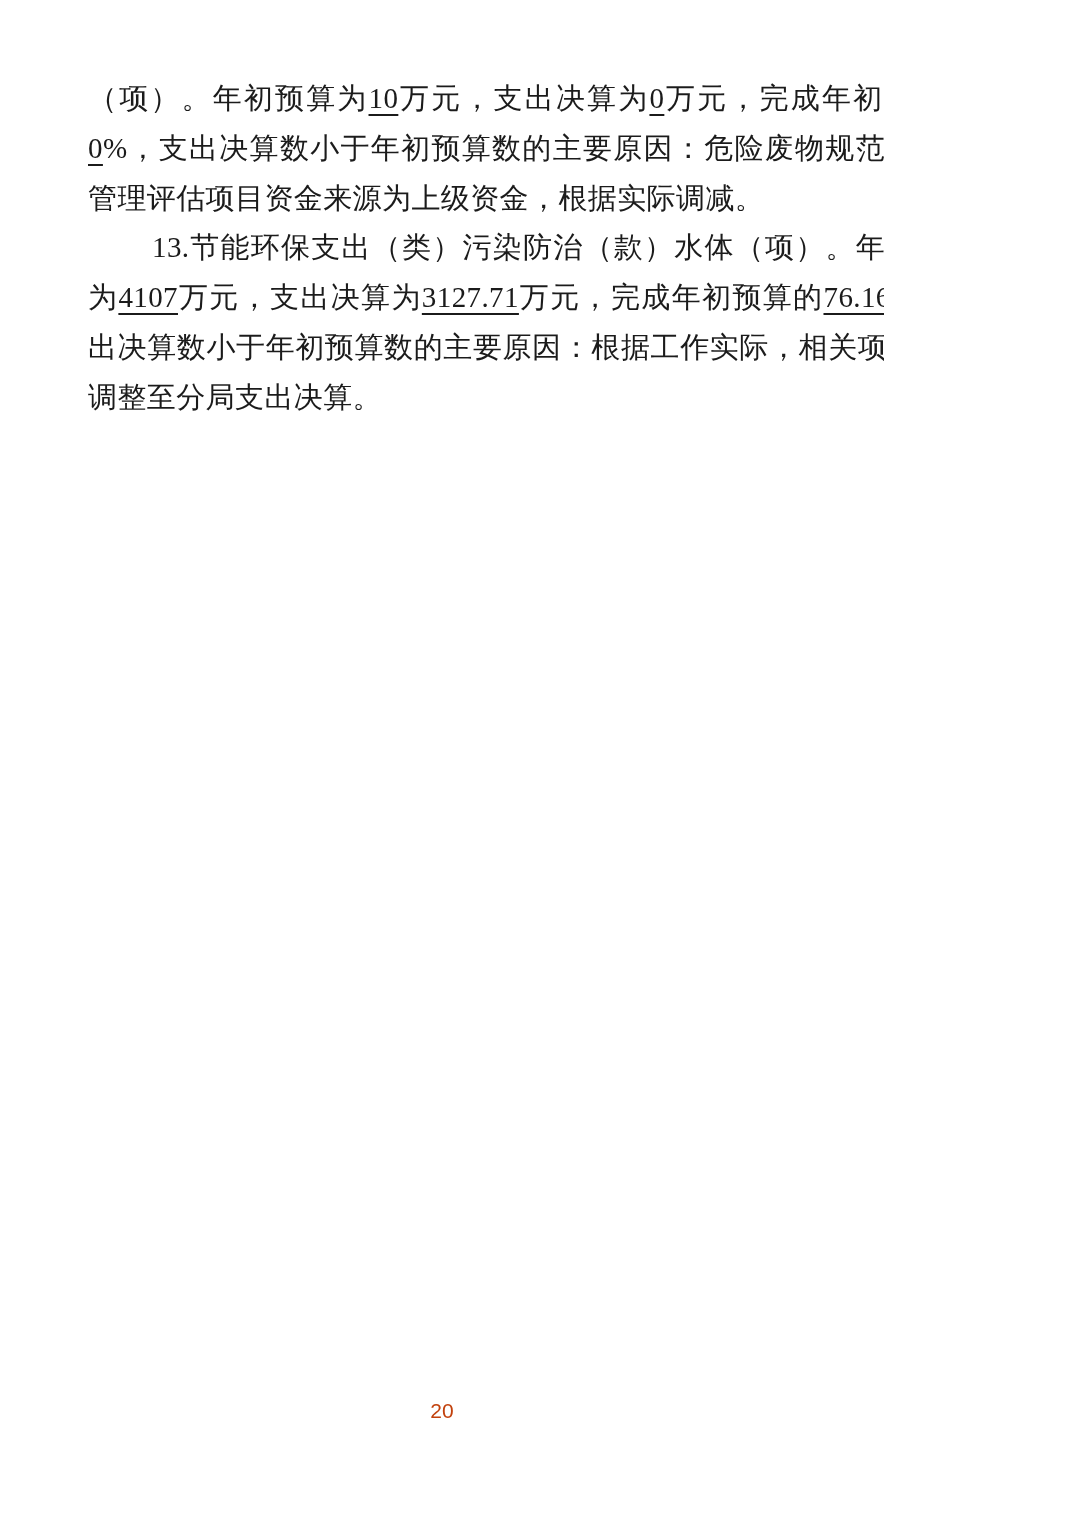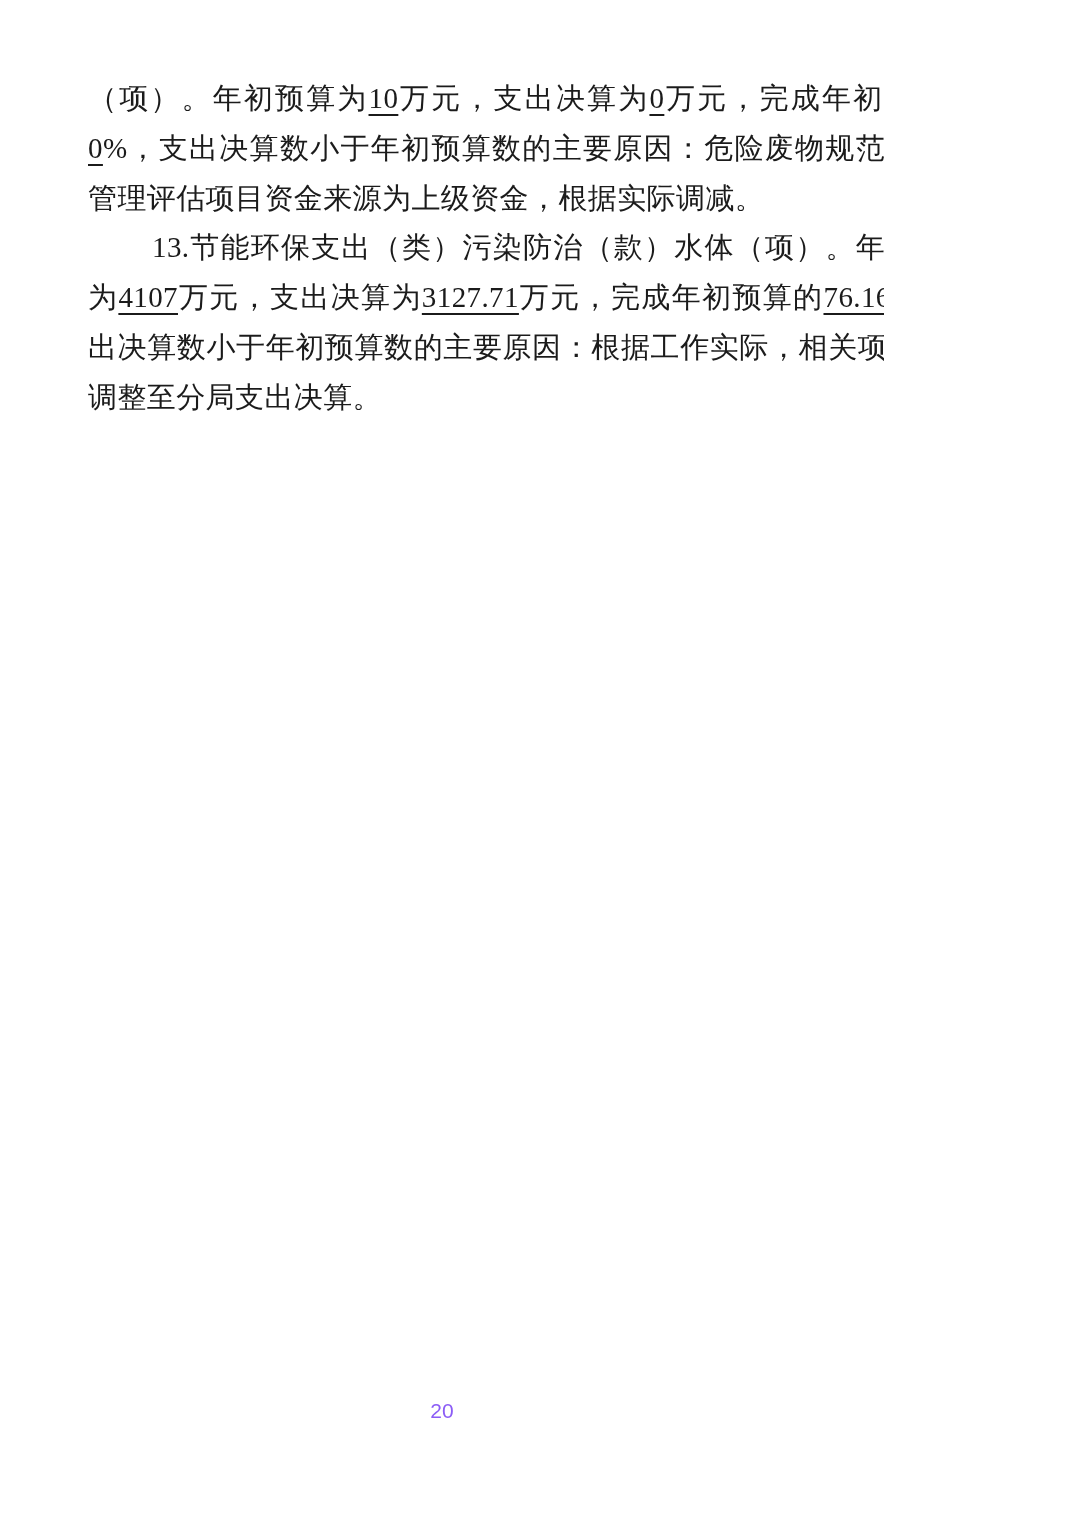--- a/index.html
+++ b/index.html
@@ -40,21 +40,21 @@
     text-underline-offset: 6px;
   }
   .page-number {
     position: absolute;
     top: 1399px;
     left: 0;
     width: 100%;
     text-align: center;
     font-size: 21px;
     font-family: "Liberation Sans", "DejaVu Sans", sans-serif;
-    color: #8b5cf6;
+    color: #c2410c;
   }
 </style>
 </head>
 <body>
 
 <div class="page">
   <div class="doc-body">
       <p class="para">（项）。年初预算为<span class="num-underline">10</span>万元，支出决算为<span class="num-underline">0</span>万元，完成年初预算的<span class="num-underline">0</span>%，支出决算数小于年初预算数的主要原因：危险废物规范化环境管理评估项目资金来源为上级资金，根据实际调减。</p>
       <p class="para indent">13.节能环保支出（类）污染防治（款）水体（项）。年初预算为<span class="num-underline">4107</span>万元，支出决算为<span class="num-underline">3127.71</span>万元，完成年初预算的<span class="num-underline">76.16</span>%，支出决算数小于年初预算数的主要原因：根据工作实际，相关项目支出调整至分局支出决算。</p>
     </div>

